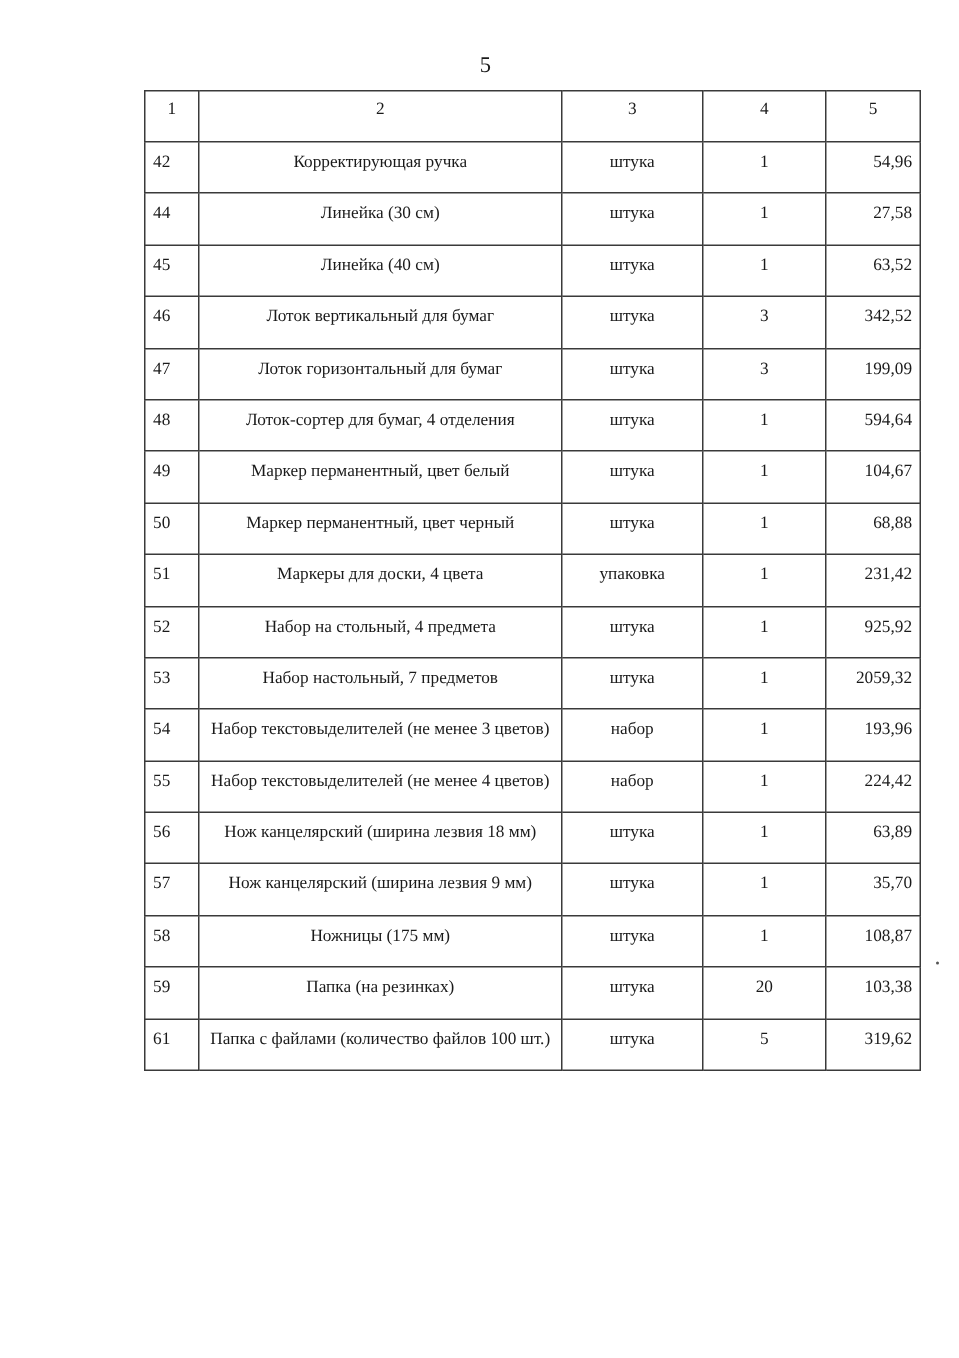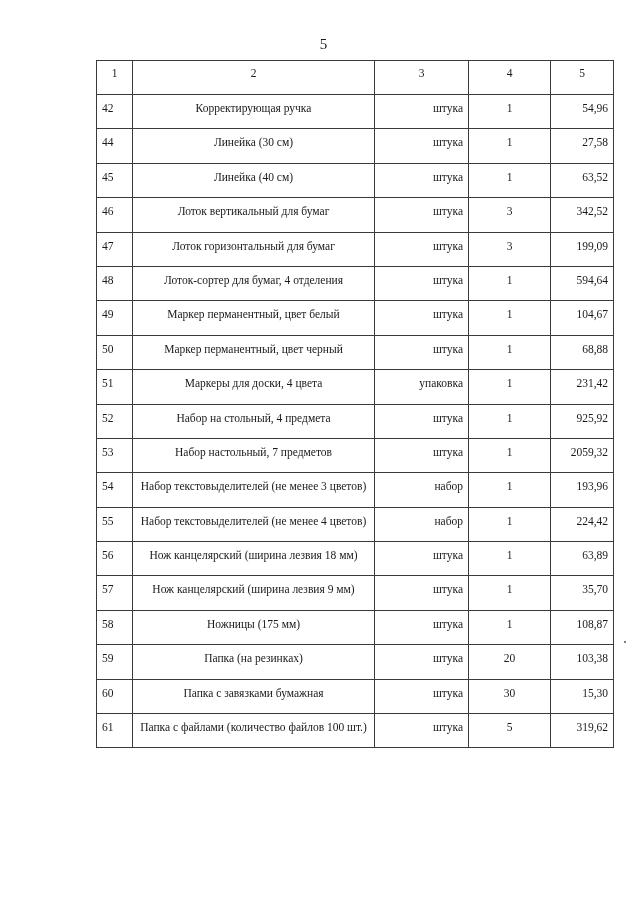--- a/index.html
+++ b/index.html
@@ -44,21 +44,21 @@
     .doc-table tr.header-row td {
       height: 34px;
       text-align: center;
       padding-top: 6px;
     }
     .doc-table tr.data-row td {
       height: 34.4px;
     }
     .col-num { width: 36px; text-align: left; }
     .col-name { width: 242px; text-align: center; }
-    .col-unit { width: 94px; text-align: right; }
+    .col-unit { width: 94px; text-align: center; }
     .col-qty { width: 82px; text-align: center; }
     .col-price { width: 63px; text-align: right; }
     .stray-dot {
       position: absolute;
       left: 624px;
       top: 641px;
       width: 2px;
       height: 2px;
       background: #555;
       border-radius: 50%;
@@ -198,27 +198,20 @@
         <td class="col-price">108,87</td>
       </tr>
       <tr class="data-row">
         <td class="col-num">59</td>
         <td class="col-name">Папка (на резинках)</td>
         <td class="col-unit">штука</td>
         <td class="col-qty">20</td>
         <td class="col-price">103,38</td>
       </tr>
       <tr class="data-row">
-        <td class="col-num">60</td>
-        <td class="col-name">Папка с завязками бумажная</td>
-        <td class="col-unit">штука</td>
-        <td class="col-qty">30</td>
-        <td class="col-price">15,30</td>
-      </tr>
-      <tr class="data-row">
         <td class="col-num">61</td>
         <td class="col-name">Папка с файлами (количество файлов 100 шт.)</td>
         <td class="col-unit">штука</td>
         <td class="col-qty">5</td>
         <td class="col-price">319,62</td>
       </tr>
     </tbody>
 </table>
 
 <div class="stray-dot"></div>

